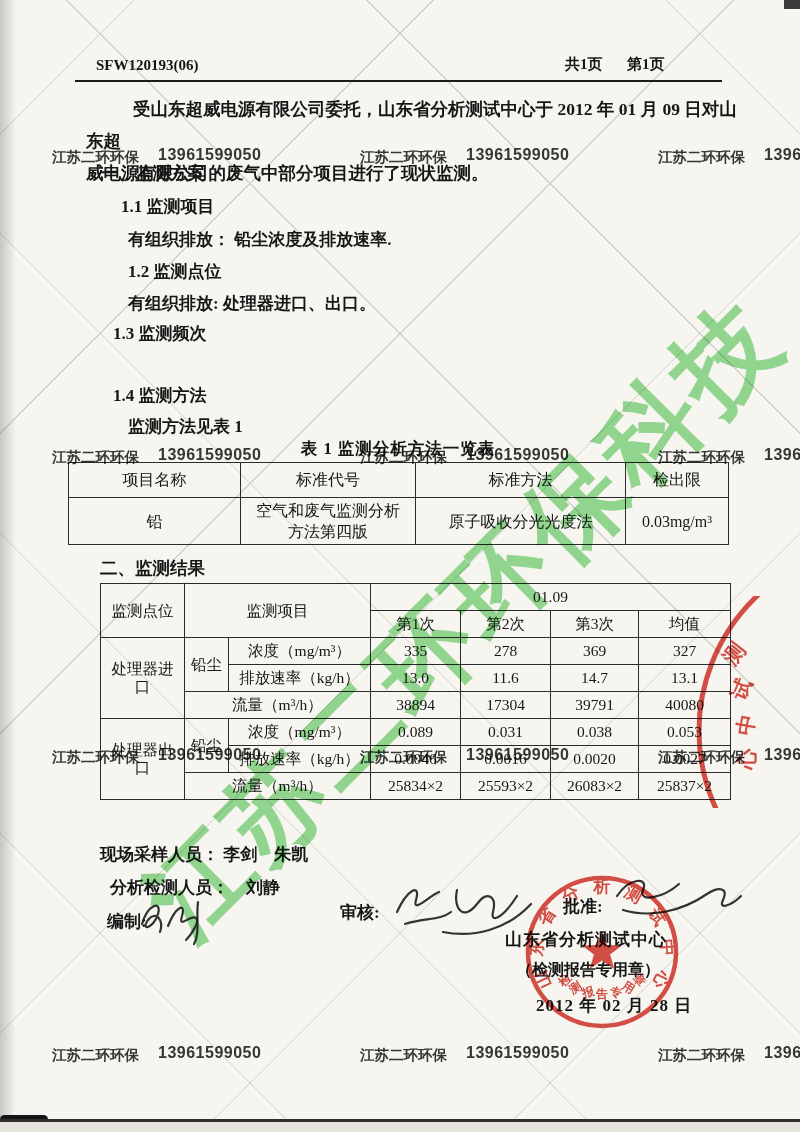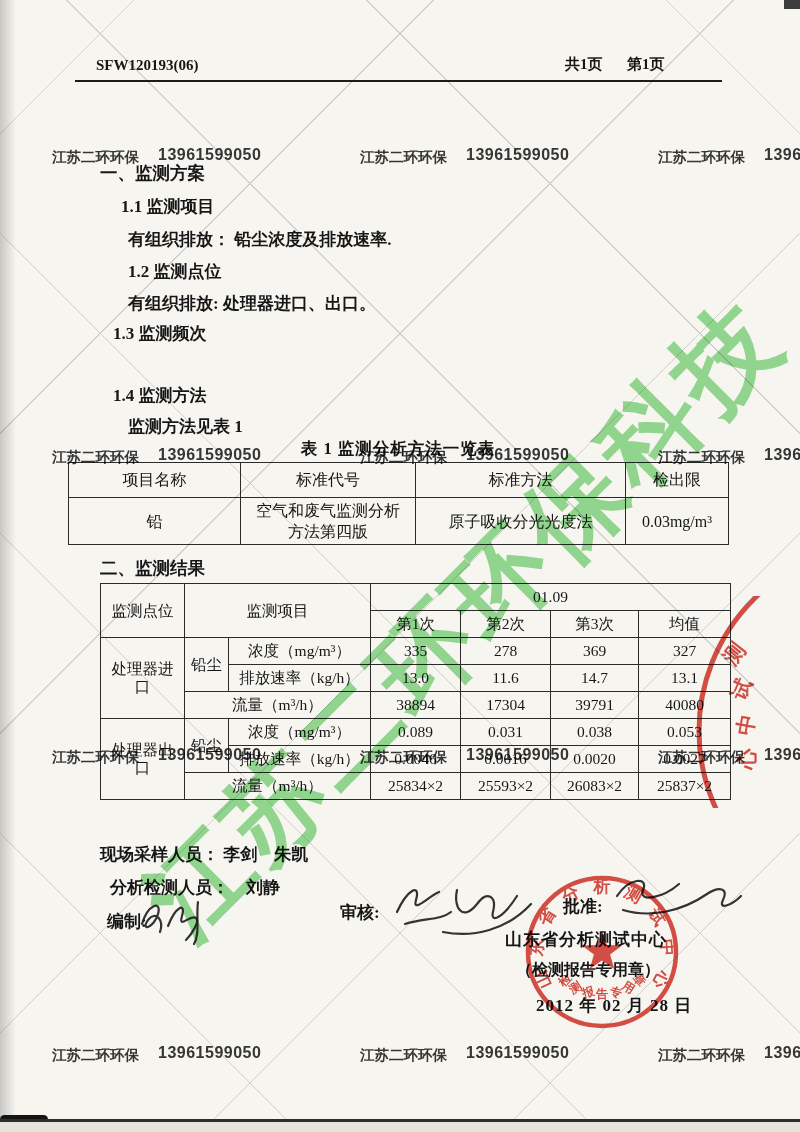--- a/index.html
+++ b/index.html
@@ -96,20 +96,24 @@
     <span class="wm-p wm-x4">13961599050</span>
     <span class="wm-c wm-x5">江苏二环环保</span>
     <span class="wm-p wm-x6">13961599050</span>
   </div>
 
   <div class="abs h-code" style="left:96px;top:57px">SFW120193(06)</div>
   <div class="abs h-page" style="left:565px;top:55px">共1页</div>
   <div class="abs h-page" style="left:627px;top:55px">第1页</div>
   <div class="rule"></div>
 
+  <div class="abs intro">
+    <div class="l1">受山东超威电源有限公司委托，山东省分析测试中心于 2012 年 01 月 09 日对山东超</div>
+    <div class="l2">威电源有限公司的废气中部分项目进行了现状监测。</div>
+  </div>
 
   <div class="abs sec-h" style="left:100px;top:161px;font-size:17.5px">一、监测方案</div>
   <div class="abs sec-h" style="left:121px;top:195px">1.1 监测项目</div>
   <div class="abs sec-b" style="left:128px;top:228px">有组织排放：  铅尘浓度及排放速率.</div>
   <div class="abs sec-h" style="left:128px;top:260px">1.2 监测点位</div>
   <div class="abs sec-b" style="left:128px;top:292px">有组织排放: 处理器进口、出口。</div>
   <div class="abs sec-h" style="left:113px;top:322px">1.3 监测频次</div>
   <div class="abs sec-h" style="left:113px;top:384px">1.4 监测方法</div>
   <div class="abs sec-b" style="left:128px;top:415px">监测方法见表 1</div>
 

